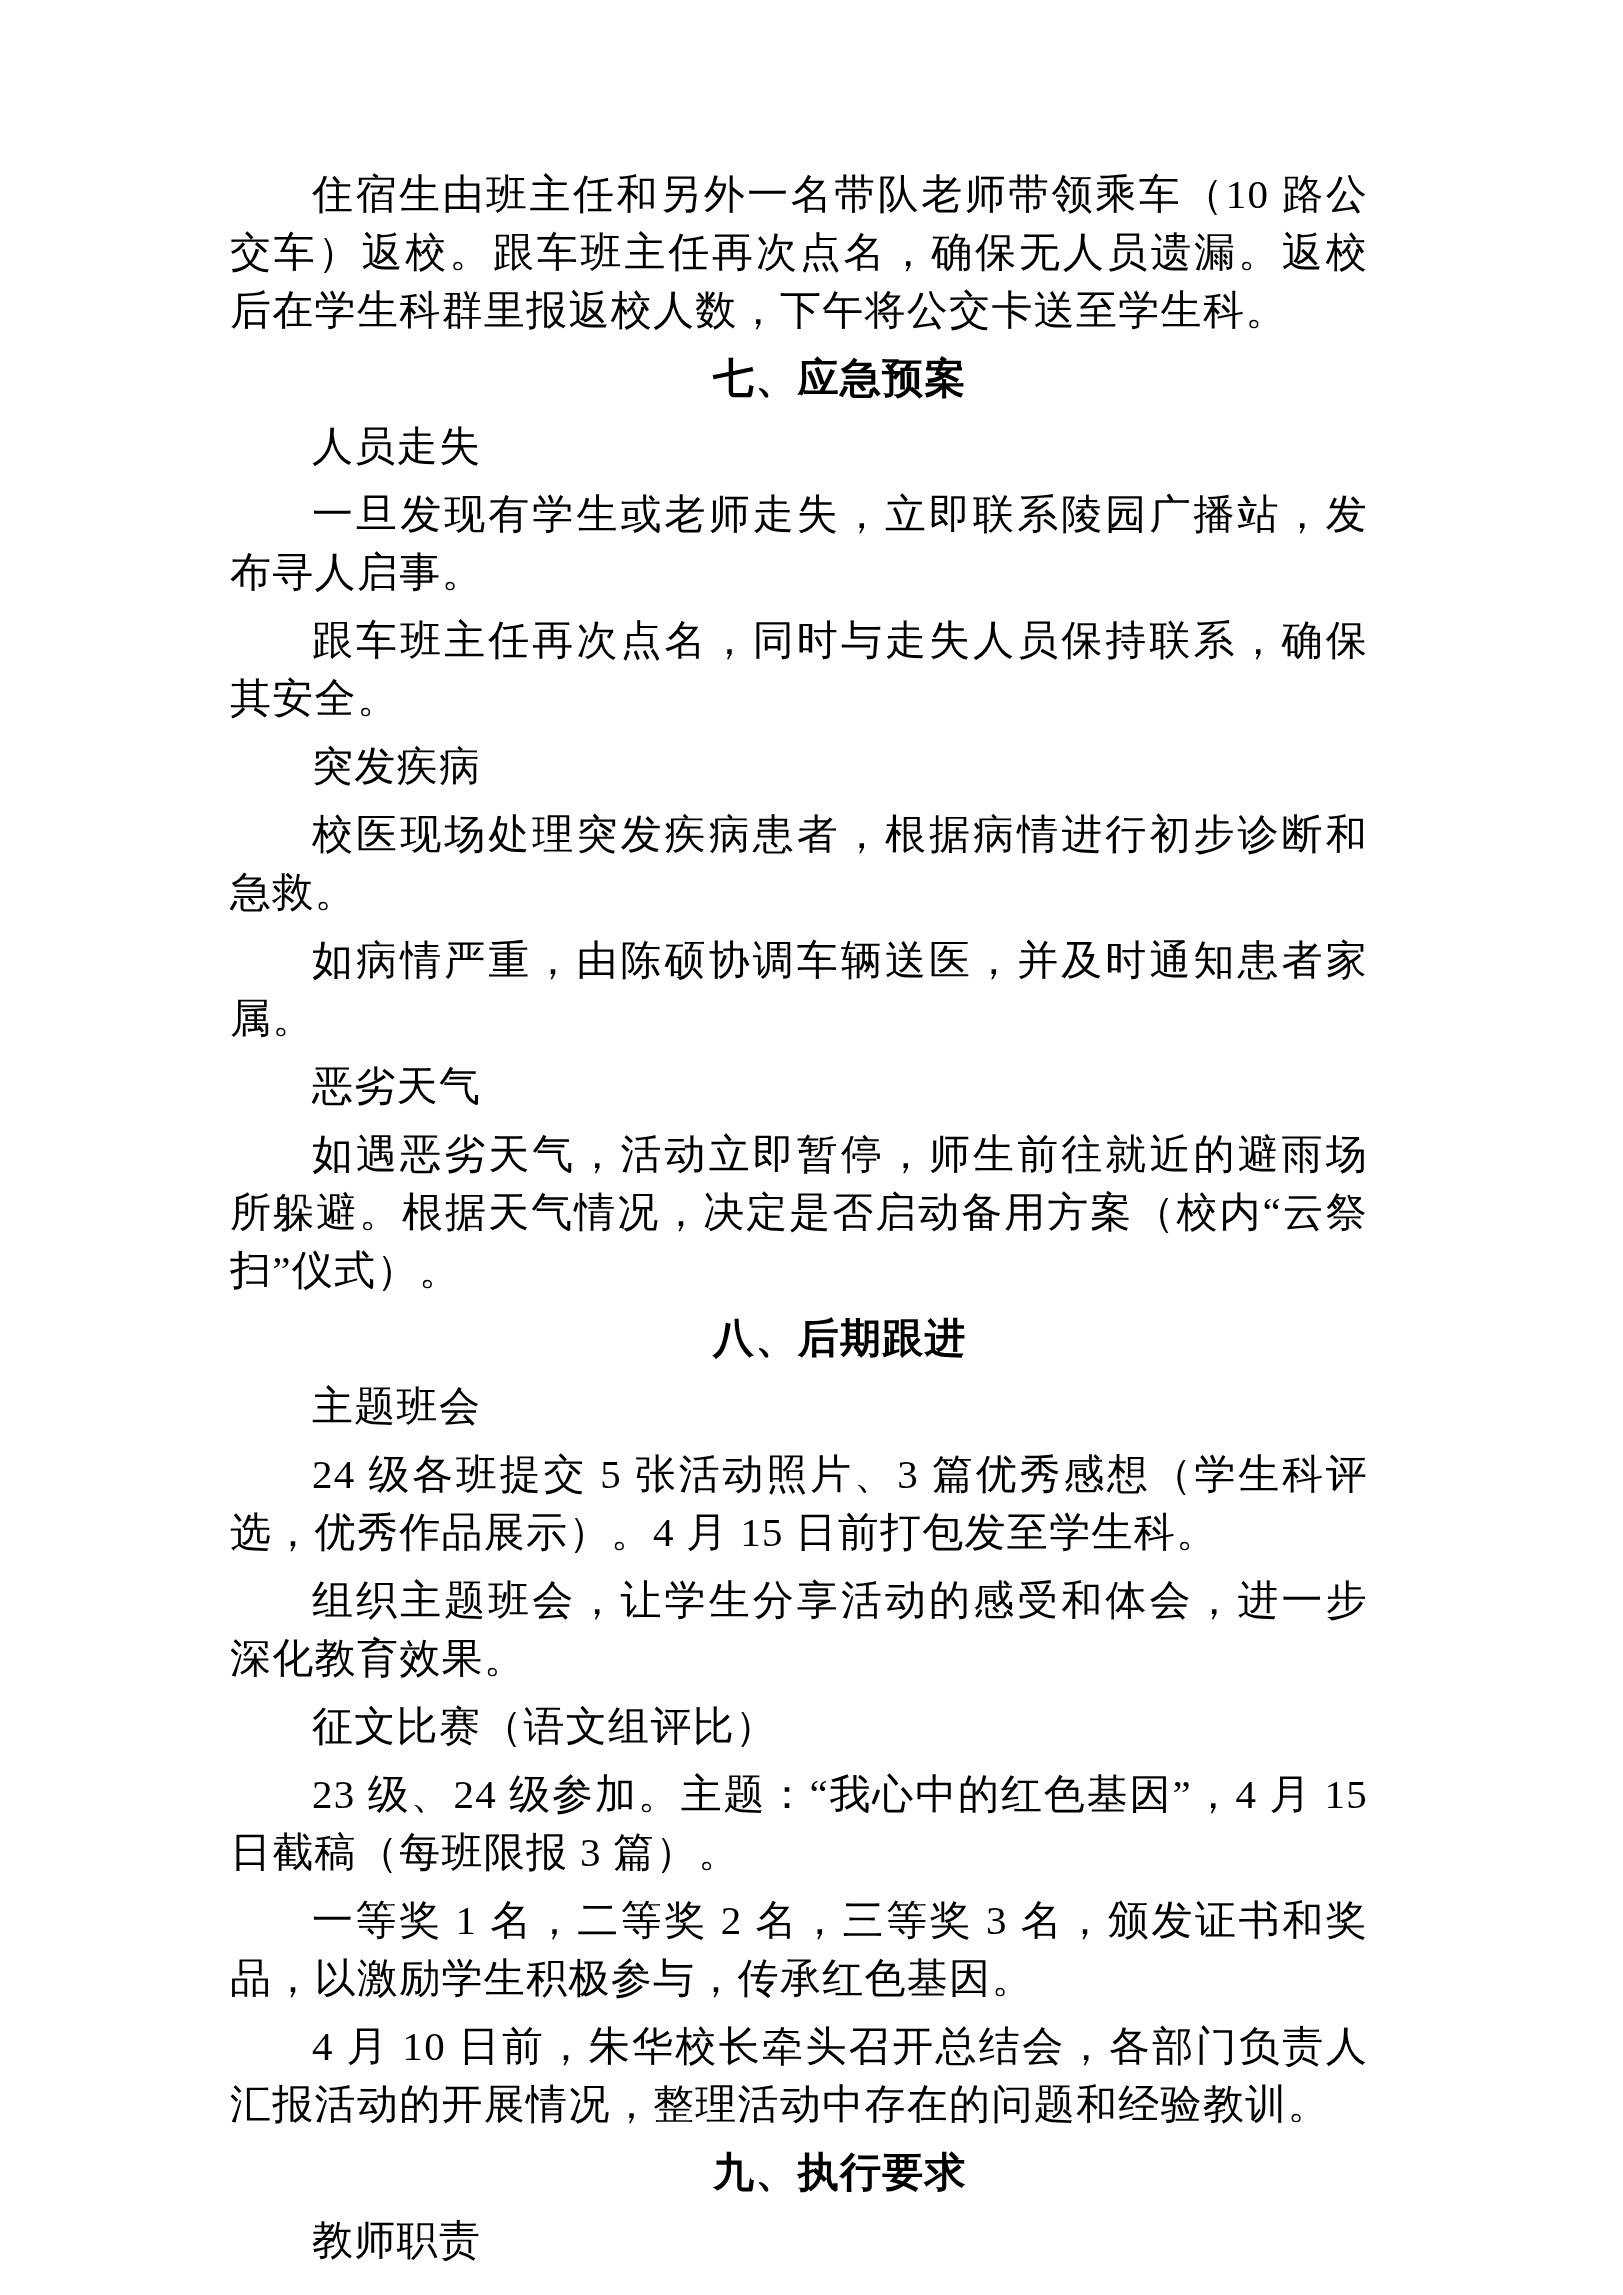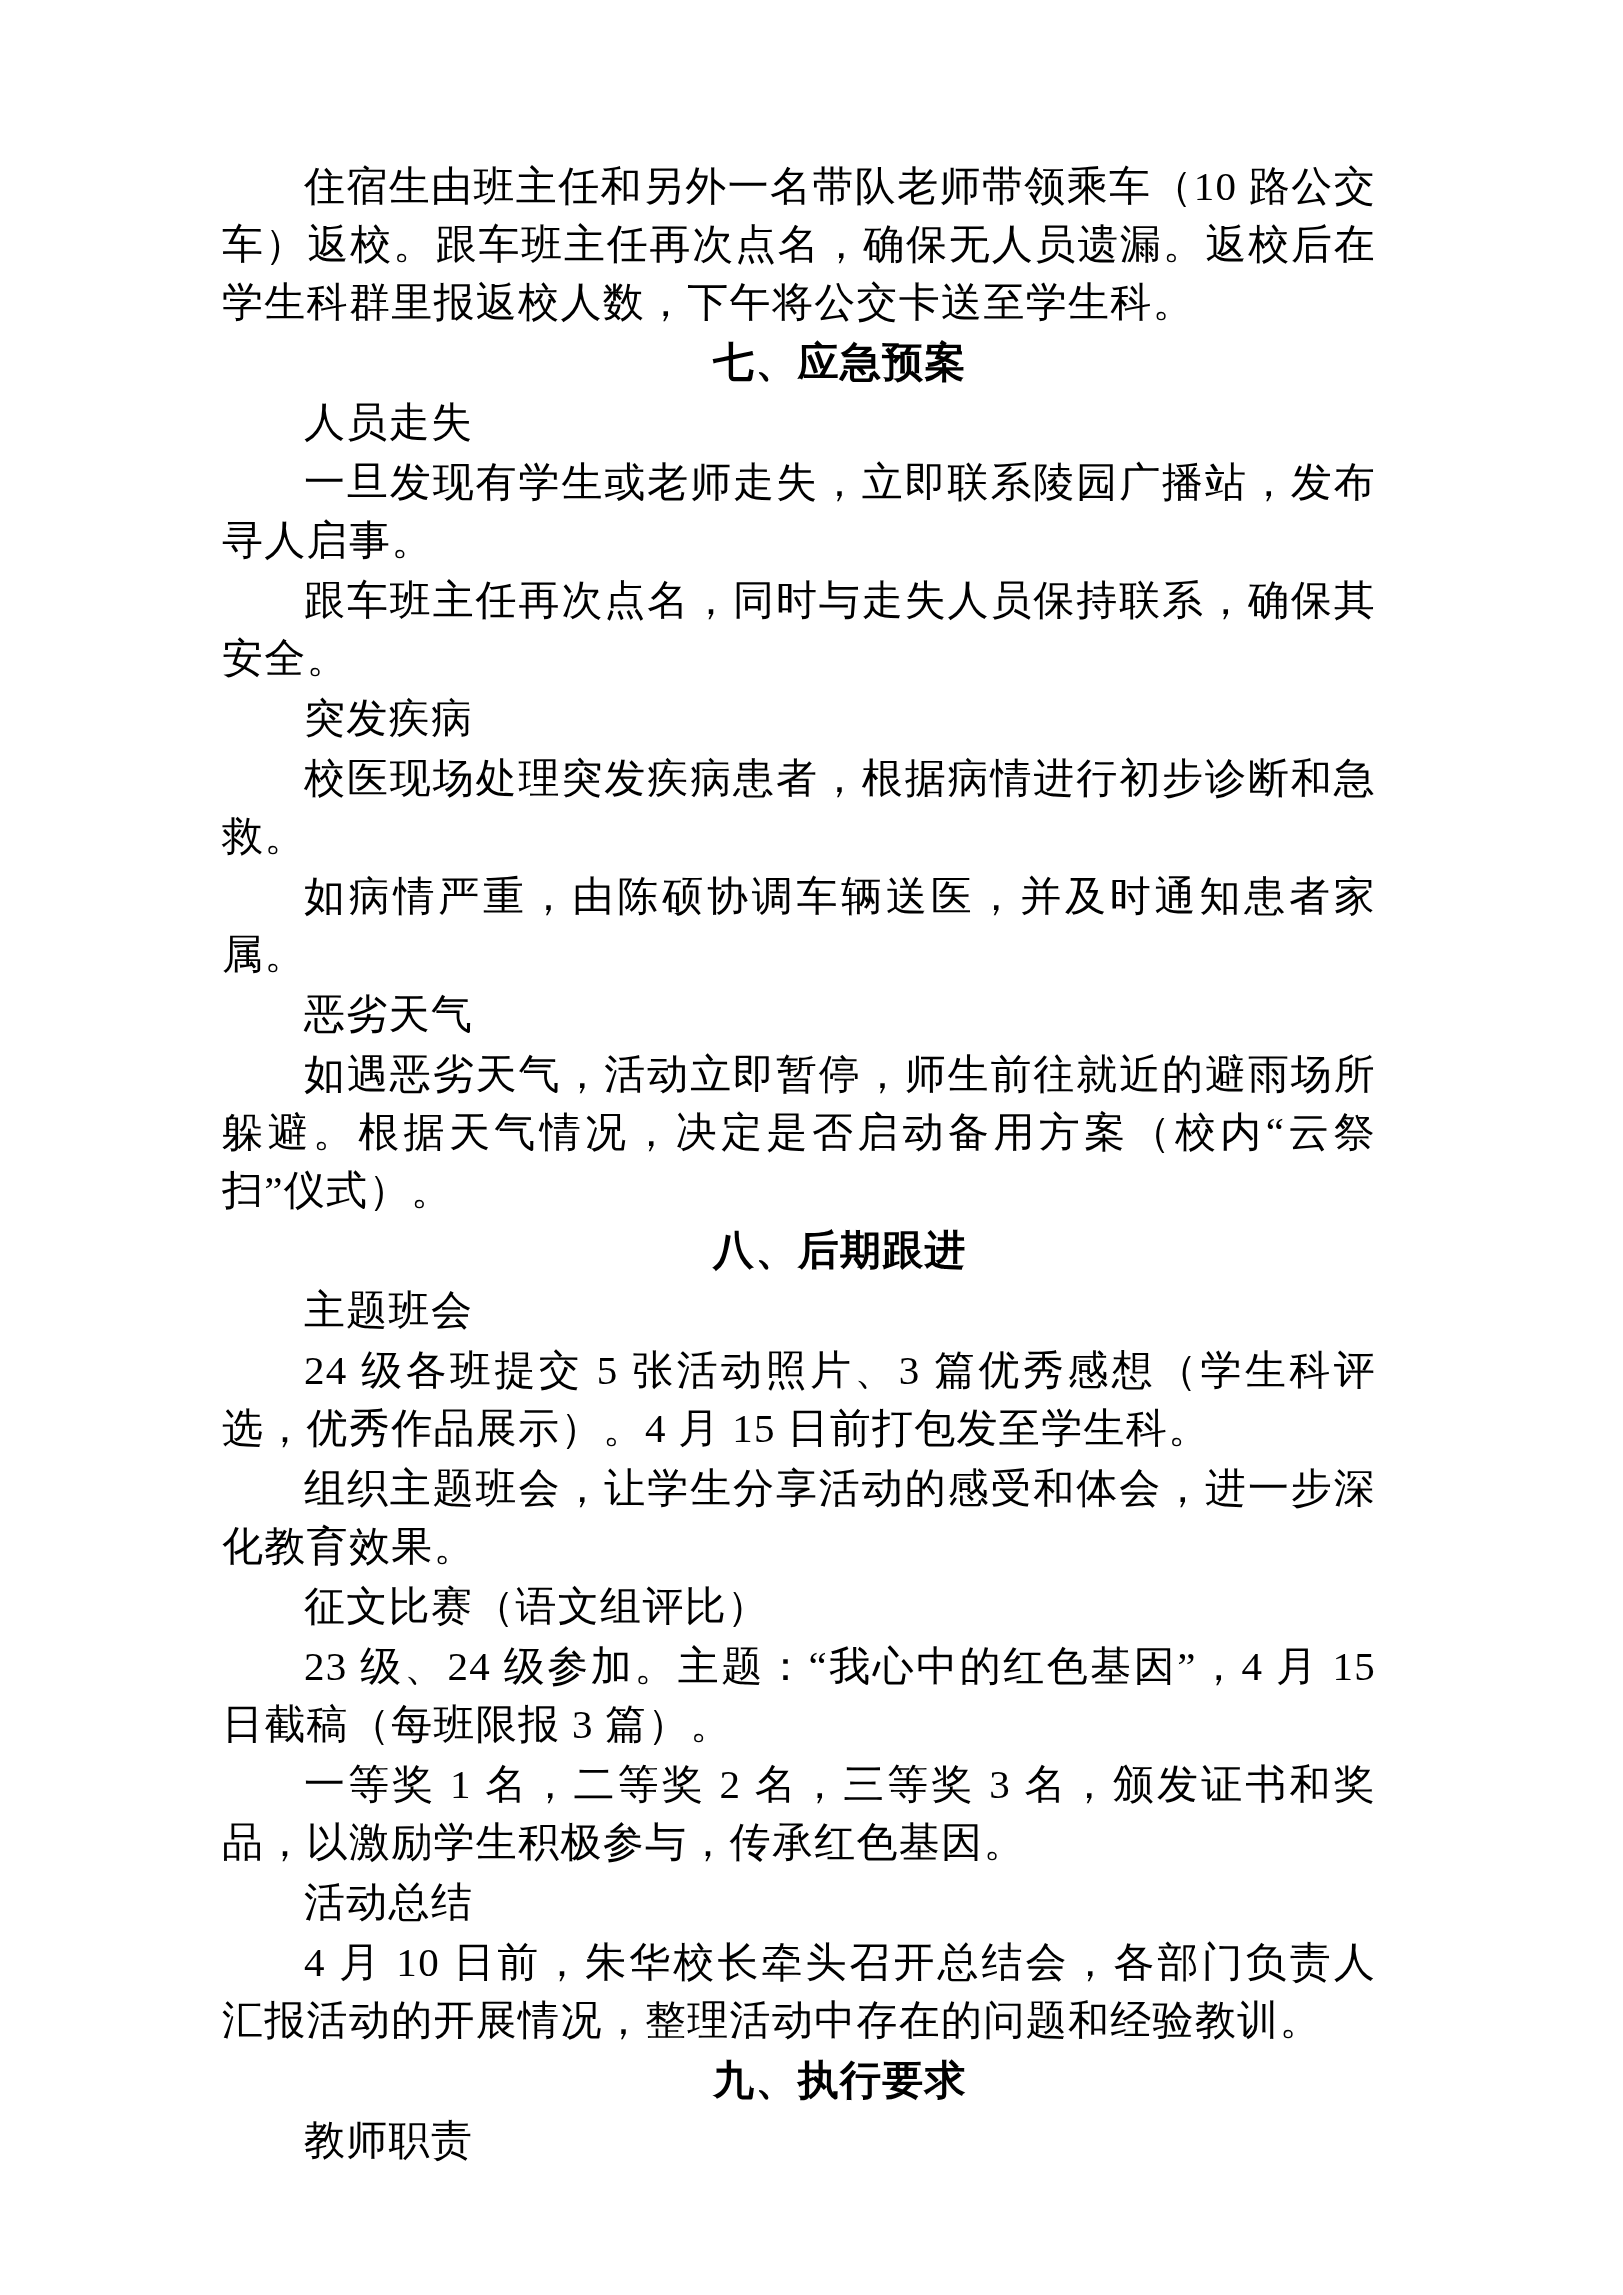--- a/index.html
+++ b/index.html
@@ -14,21 +14,21 @@
     position: relative;
   }
   .page {
     box-sizing: border-box;
     width: 1623px;
     height: 2295px;
     padding: 155px 245px 0 220px;
     background: #ffffff;
   }
   .doc p {
-    margin: 2px;
+    margin: 10px;
     padding: 0;
     font-family: "Liberation Serif", "DejaVu Serif", serif;
     font-size: 41px;
     line-height: 58px;
     letter-spacing: 1.3px;
     color: #000000;
     text-align: justify;
     text-justify: inter-ideograph;
     text-indent: 2em;
     word-break: break-all;
@@ -54,19 +54,18 @@
     <p>如病情严重，由陈硕协调车辆送医，并及时通知患者家属。</p>
     <p>恶劣天气</p>
     <p>如遇恶劣天气，活动立即暂停，师生前往就近的避雨场所躲避。根据天气情况，决定是否启动备用方案（校内“云祭扫”仪式）。</p>
     <p class="heading">八、后期跟进</p>
     <p>主题班会</p>
     <p>24 级各班提交 5 张活动照片、3 篇优秀感想（学生科评选，优秀作品展示）。4 月 15 日前打包发至学生科。</p>
     <p>组织主题班会，让学生分享活动的感受和体会，进一步深化教育效果。</p>
     <p>征文比赛（语文组评比）</p>
     <p>23 级、24 级参加。主题：“我心中的红色基因”，4 月 15 日截稿（每班限报 3 篇）。</p>
     <p>一等奖 1 名，二等奖 2 名，三等奖 3 名，颁发证书和奖品，以激励学生积极参与，传承红色基因。</p>
-    <p>活动总结</p>
     <p>4 月 10 日前，朱华校长牵头召开总结会，各部门负责人汇报活动的开展情况，整理活动中存在的问题和经验教训。</p>
     <p class="heading">九、执行要求</p>
     <p>教师职责</p>
   </div>
 </div>
 
 
 </body></html>

